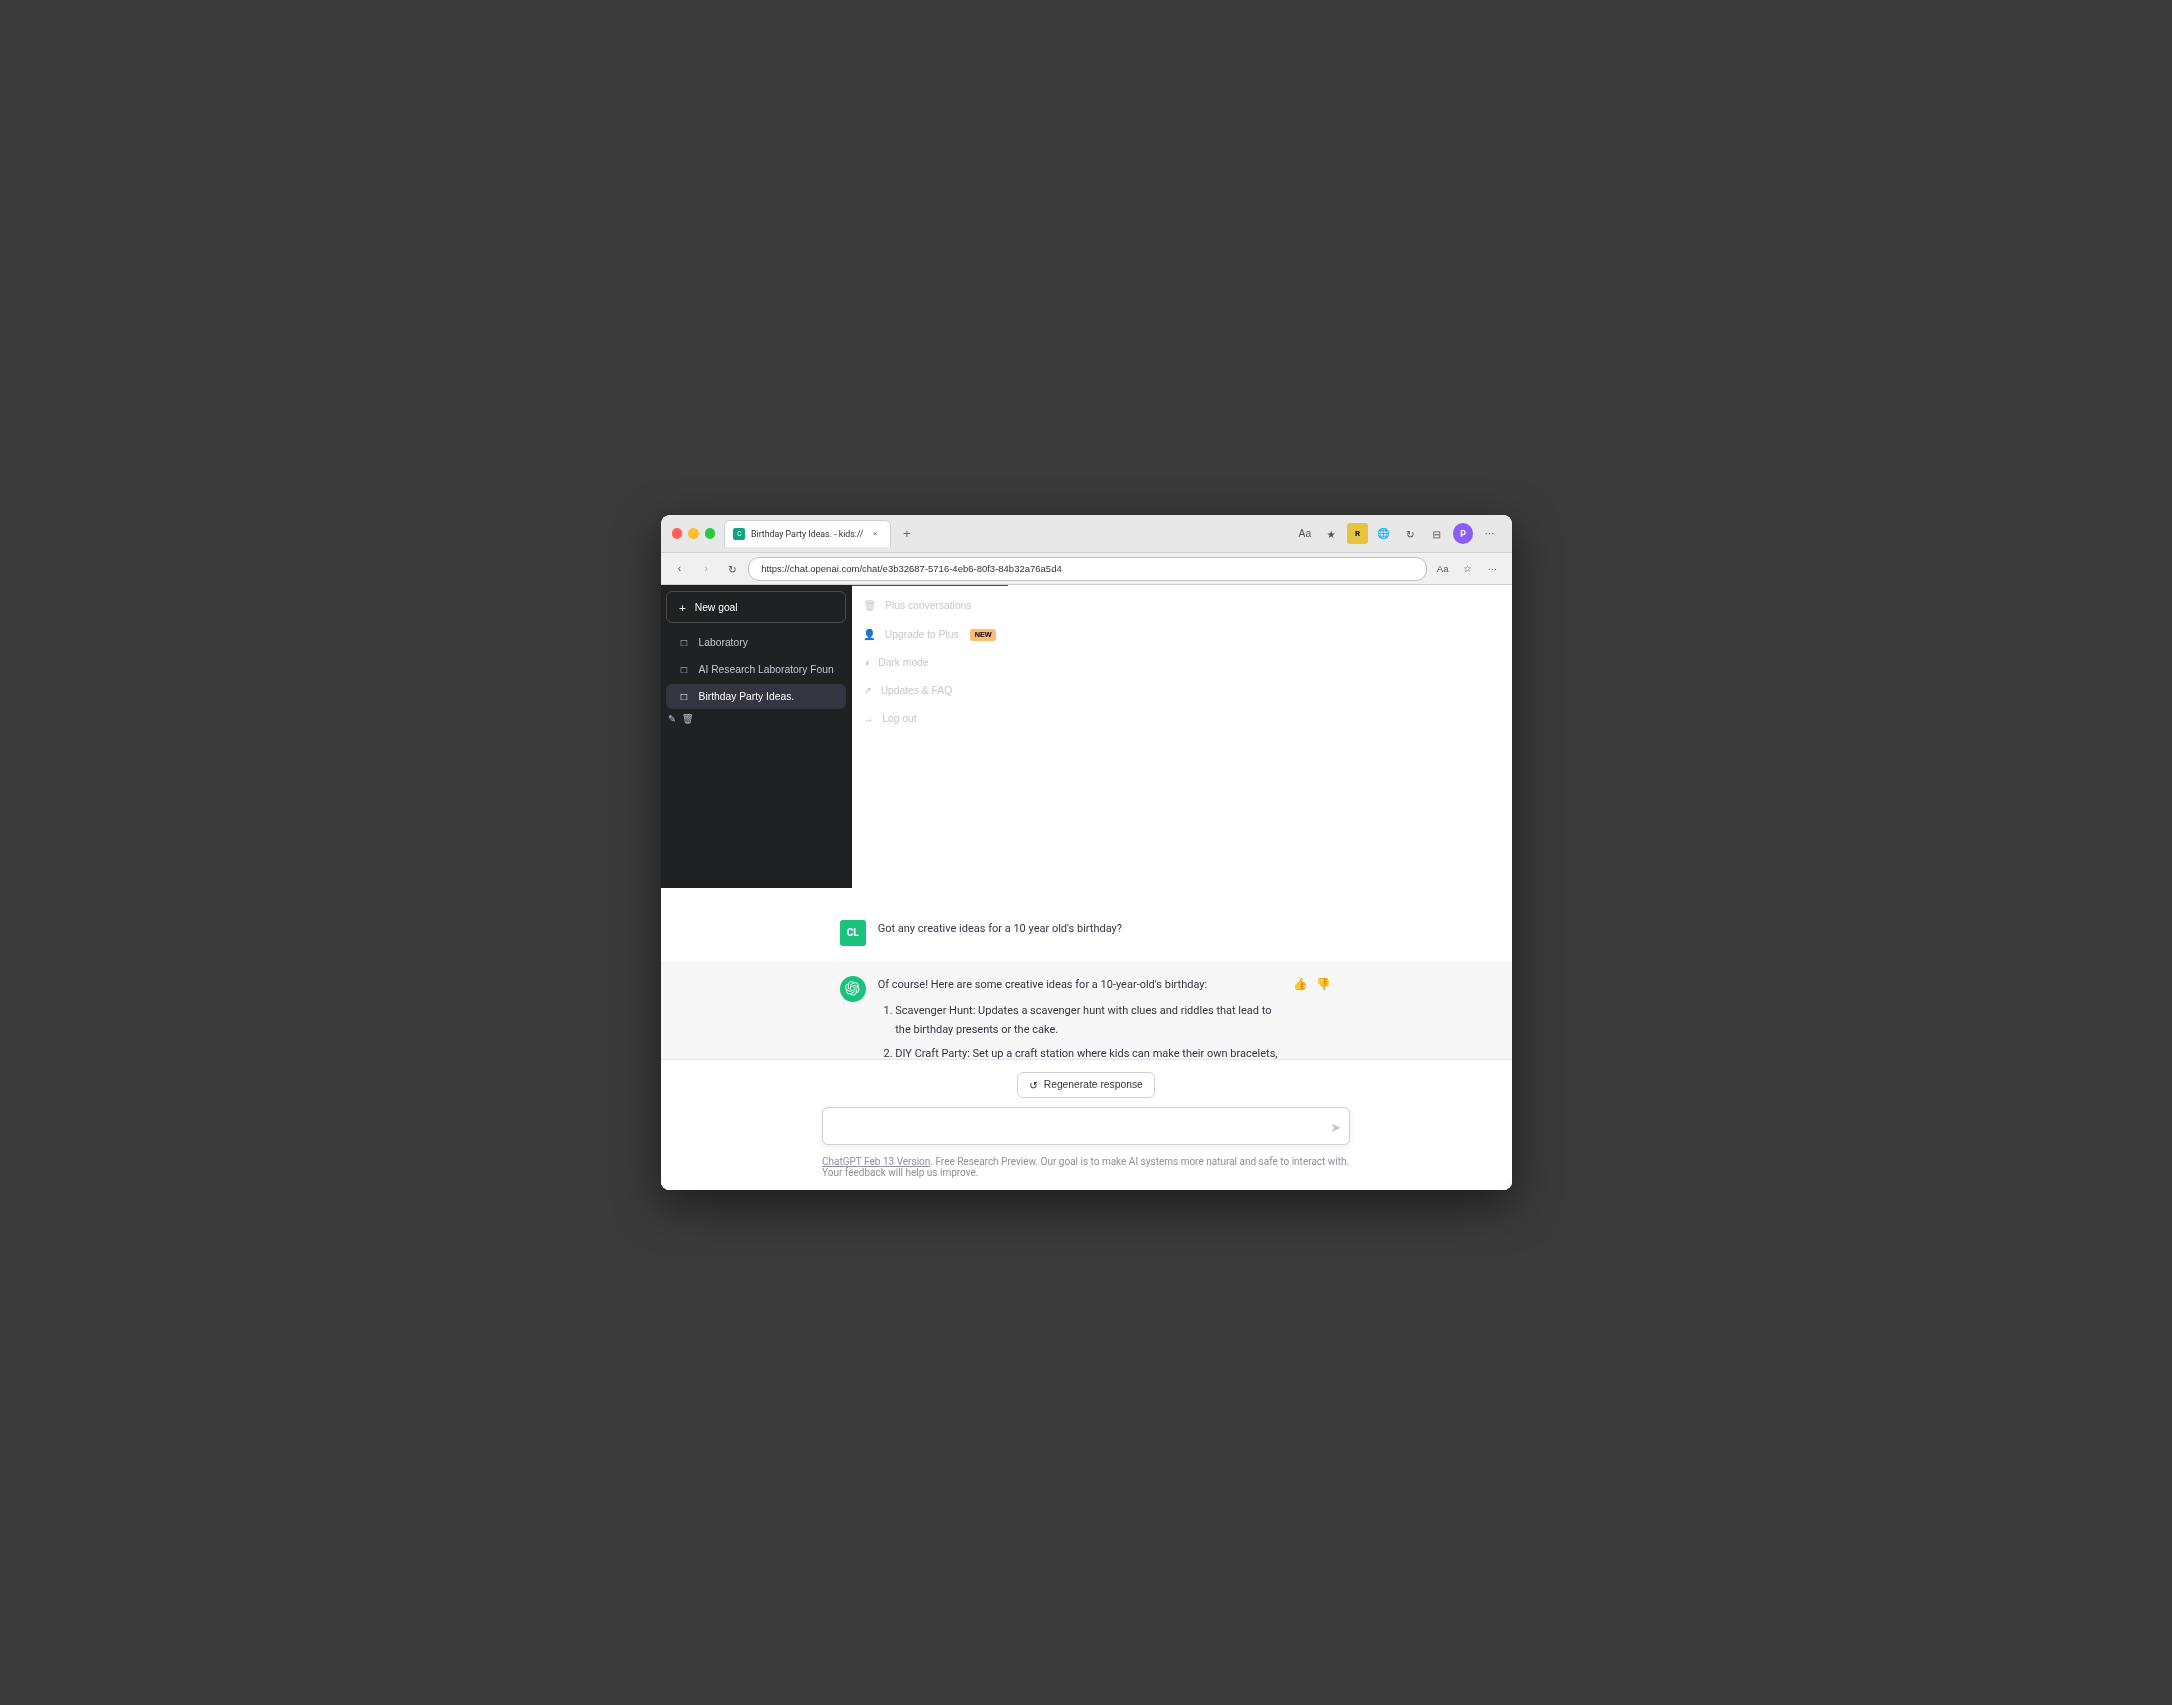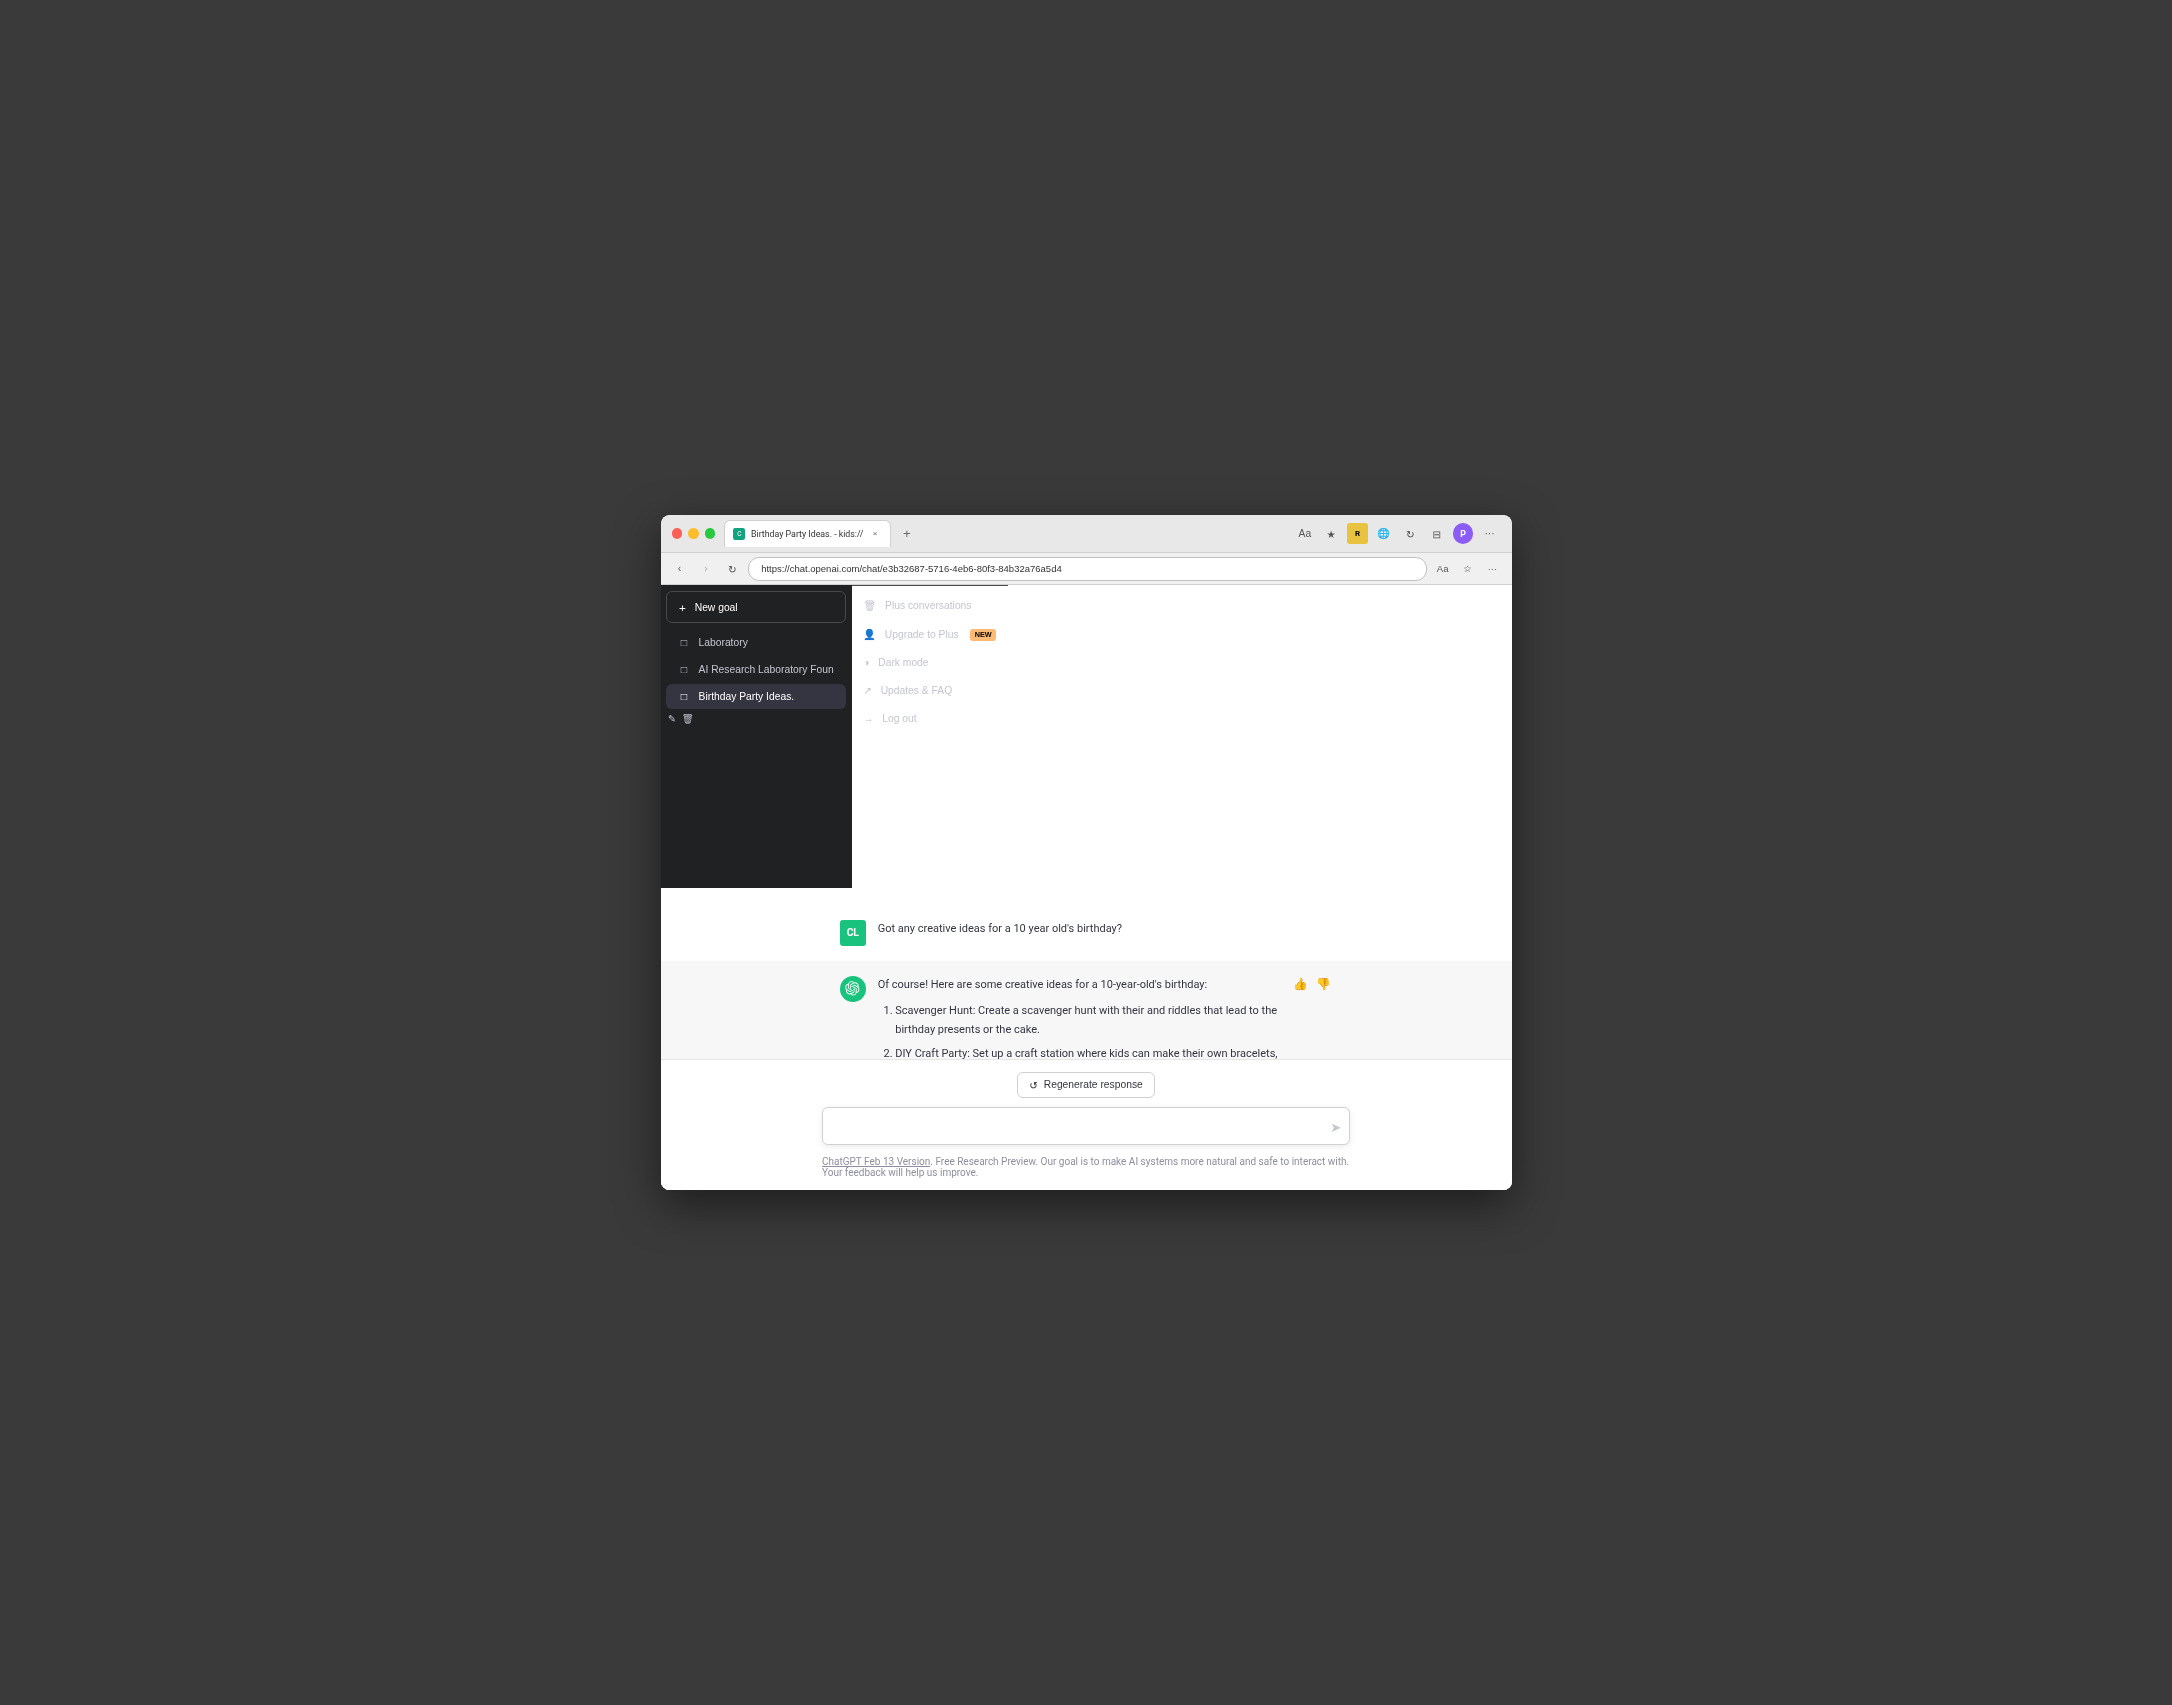--- a/index.html
+++ b/index.html
@@ -611,21 +611,21 @@
         <div class="message assistant-message">
           <div class="message-inner">
             <div class="message-avatar assistant-avatar">
               <svg width="14.7" height="14.7" viewBox="0 0 41 41" fill="none" xmlns="http://www.w3.org/2000/svg">
                 <path d="M37.532 16.87a9.963 9.963 0 00-.856-8.184 10.078 10.078 0 00-10.855-4.835 9.964 9.964 0 00-7.505-3.348 10.079 10.079 0 00-9.612 6.977 9.967 9.967 0 00-6.664 4.834 10.08 10.08 0 001.24 11.817 9.965 9.965 0 00.856 8.185 10.079 10.079 0 0010.855 4.835 9.965 9.965 0 007.504 3.347 10.078 10.078 0 009.617-6.981 9.967 9.967 0 006.663-4.834 10.079 10.079 0 00-1.243-11.813zM22.498 37.886a7.474 7.474 0 01-4.799-1.735c.061-.033.168-.091.237-.134l7.964-4.6a1.294 1.294 0 00.655-1.134V19.054l3.366 1.944a.12.12 0 01.066.092v9.299a7.505 7.505 0 01-7.49 7.496zM6.392 31.006a7.471 7.471 0 01-.894-5.023c.06.036.162.099.237.141l7.964 4.6a1.297 1.297 0 001.308 0l9.724-5.614v3.888a.12.12 0 01-.048.103l-8.051 4.649a7.504 7.504 0 01-10.24-2.744zM4.297 13.62A7.469 7.469 0 018.2 10.333c0 .068-.004.19-.004.274v9.201a1.294 1.294 0 00.654 1.132l9.723 5.614-3.366 1.944a.12.12 0 01-.114.012L7.044 23.56a7.504 7.504 0 01-2.747-9.94zm27.658 6.437l-9.724-5.615 3.367-1.943a.121.121 0 01.114-.012l8.048 4.648a7.498 7.498 0 01-1.158 13.528v-9.476a1.293 1.293 0 00-.647-1.13zm3.35-5.043c-.059-.037-.162-.099-.236-.141l-7.965-4.6a1.298 1.298 0 00-1.308 0l-9.723 5.614v-3.888a.12.12 0 01.048-.103l8.05-4.645a7.497 7.497 0 0111.135 7.763zm-21.063 6.929l-3.367-1.944a.12.12 0 01-.065-.092v-9.299a7.497 7.497 0 0112.293-5.756 6.94 6.94 0 00-.236.134l-7.965 4.6a1.294 1.294 0 00-.654 1.132l-.006 11.225zm1.829-3.943l4.33-2.501 4.332 2.497v4.995l-4.331 2.5-4.331-2.5V18z" fill="currentColor"></path>
               </svg>
             </div>
             <div class="message-content">
               <p style="margin-bottom:8.8px;">Of course! Here are some creative ideas for a 10-year-old's birthday:</p>
               <ol id="ideas-list">
-              <li>Scavenger Hunt: Create a scavenger hunt with their and riddles that lead to the birthday presents or the cake.</li>
+              <li>Scavenger Hunt: Updates a scavenger hunt with clues and riddles that lead to the birthday presents or the cake.</li>
                 <li>DIY Craft Party: Set up a craft station where kids can make their own bracelets, necklaces, or other creative items.</li>
               </ol>
             </div>
             <div class="message-actions">
               <button class="msg-action-btn">👍</button>
               <button class="msg-action-btn">👎</button>
             </div>
           </div>
         </div>
 

